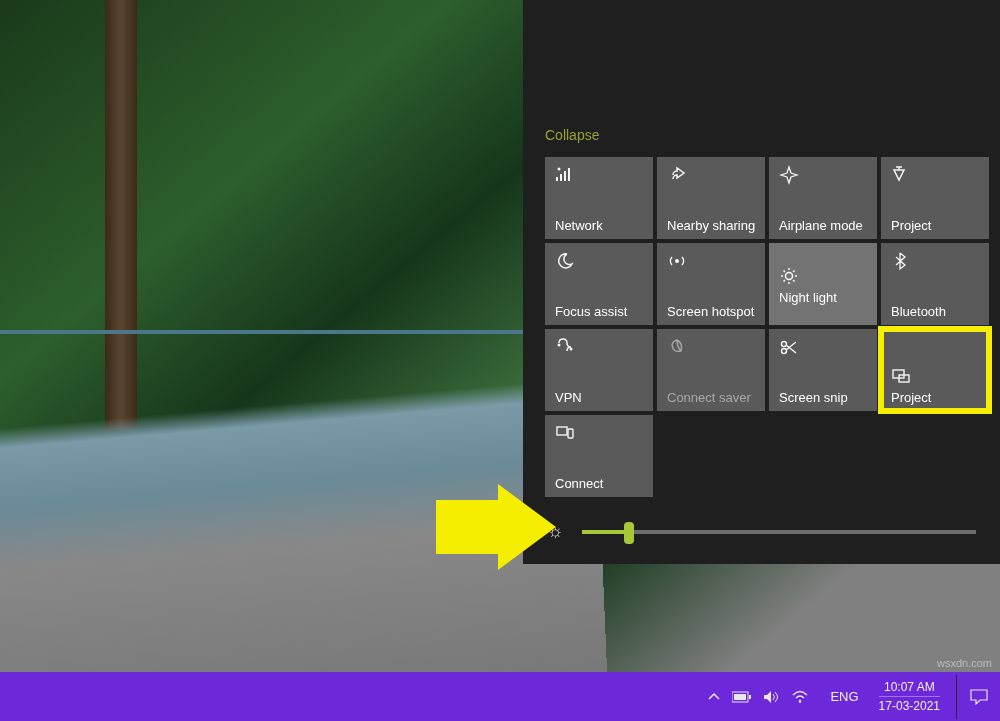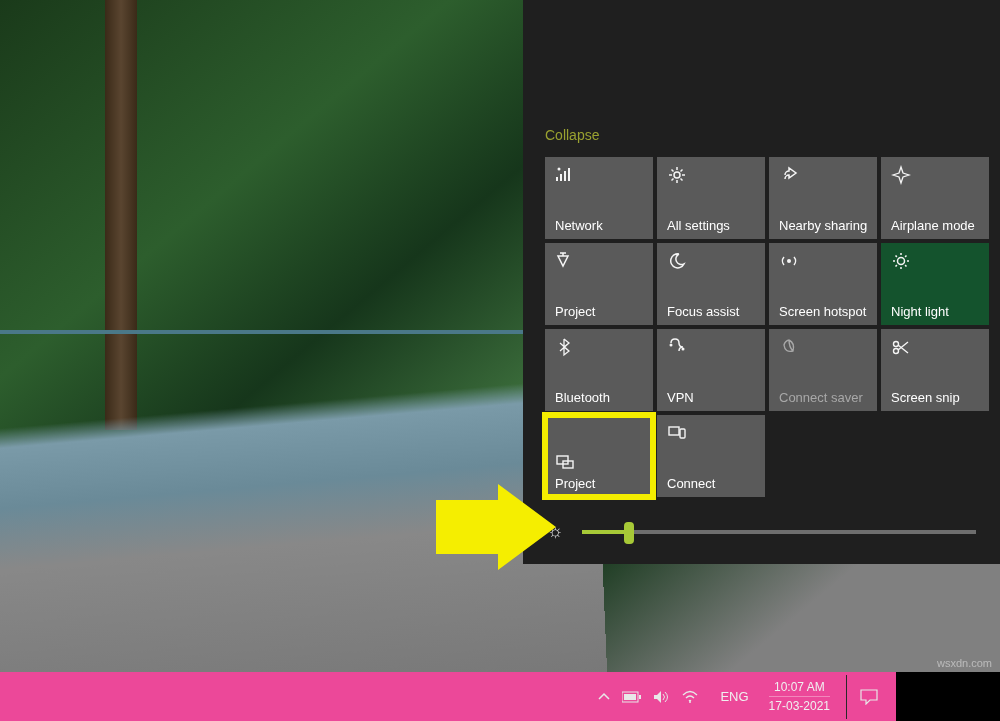--- a/index.html
+++ b/index.html
@@ -66,21 +66,22 @@
     background: #5a5a5a;
     color: #fff;
     display: flex;
     flex-direction: column;
     justify-content: space-between;
     padding: 8px 10px 6px 10px;
     cursor: pointer;
     position: relative;
   }
   .tile.active {
-    background: #14532d;
+    background: #737373;
+    justify-content: center;
   }
   .tile.disabled { color: #a8a8a8; }
   .tile .icon {
     font-size: 18px;
     height: 24px;
     color: #f5f5f5;
   }
   .tile.disabled .icon { color: #a8a8a8; }
   .tile .label {
     font-size: 13px;
@@ -126,29 +127,29 @@
     top: -8px;
     width: 10px;
     height: 22px;
     background: #a7c937;
     border-radius: 4px;
     transform: translateX(-50%);
   }
   .taskbar {
     position: absolute;
     bottom: 0; left: 0;
-    width: 896px;
+    width: 1000px;
     height: 49px;
-    background: #ec4899;
+    background: #6d28d9;
     display: flex;
     justify-content: flex-end;
     align-items: center;
     color: #f0f0f0;
     font-size: 12px;
-    padding-right: 6px;
+    padding-right: 0;
   }
   .tray-icons {
     display: flex;
     align-items: center;
     gap: 12px;
     padding: 0 12px;
   }
   .tray-icons span, .tray-icons svg { color: #e8e8e8; fill: #e8e8e8; }
   .lang { padding: 0 10px; font-size: 13px; }
   .clock {
@@ -196,29 +197,20 @@
   <div class="collapse-btn">Collapse</div>
   <div class="tiles" id="tile-grid">
       <div class="tile">
         <div class="icon">
           <svg width="20" height="20" viewBox="0 0 20 20">
             <path d="M2 16 L2 12 M6 16 L6 9 M10 16 L10 6 M14 16 L14 3" stroke="currentColor" stroke-width="2"></path>
             <circle cx="4" cy="4" r="1.5" fill="currentColor"></circle>
           </svg>
         </div>
         <div class="label">Network</div>
-      </div>
-      <div class="tile">
-        <div class="icon">
-          <svg width="20" height="20" viewBox="0 0 20 20">
-            <circle cx="10" cy="10" r="3" fill="none" stroke="currentColor" stroke-width="1.5"></circle>
-            <path d="M10 2v3M10 15v3M2 10h3M15 10h3M4.5 4.5l2 2M13.5 13.5l2 2M15.5 4.5l-2 2M6.5 13.5l-2 2" stroke="currentColor" stroke-width="1.5"></path>
-          </svg>
-        </div>
-        <div class="label">All settings</div>
       </div>
       <div class="tile">
         <div class="icon">
           <svg width="20" height="20" viewBox="0 0 20 20">
             <path d="M6 10 A4 4 0 0 1 10 6 L10 3 L17 8 L10 13 L10 10 A4 4 0 0 0 6 14" fill="none" stroke="currentColor" stroke-width="1.5"></path>
           </svg>
         </div>
         <div class="label">Nearby sharing</div>
       </div>
       <div class="tile">

